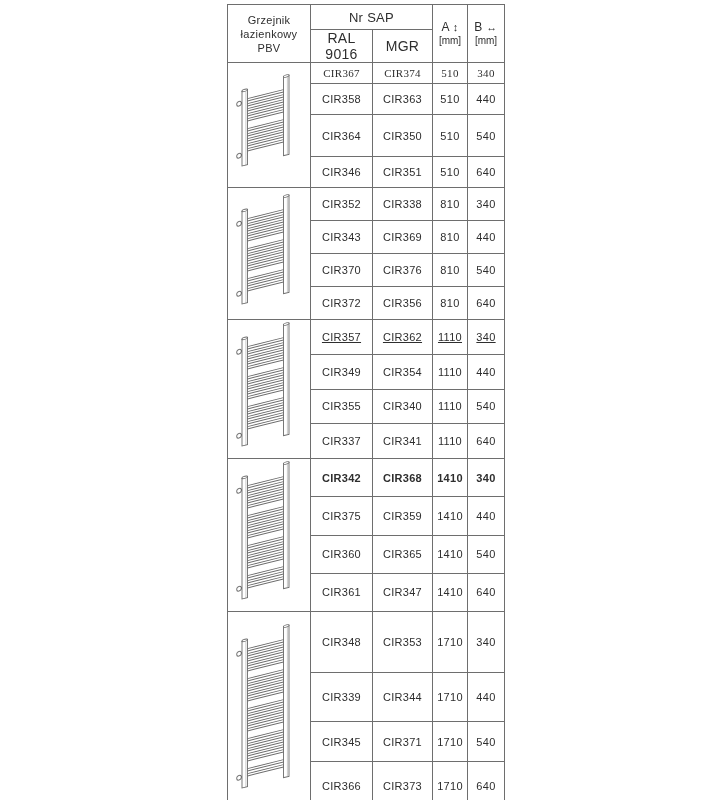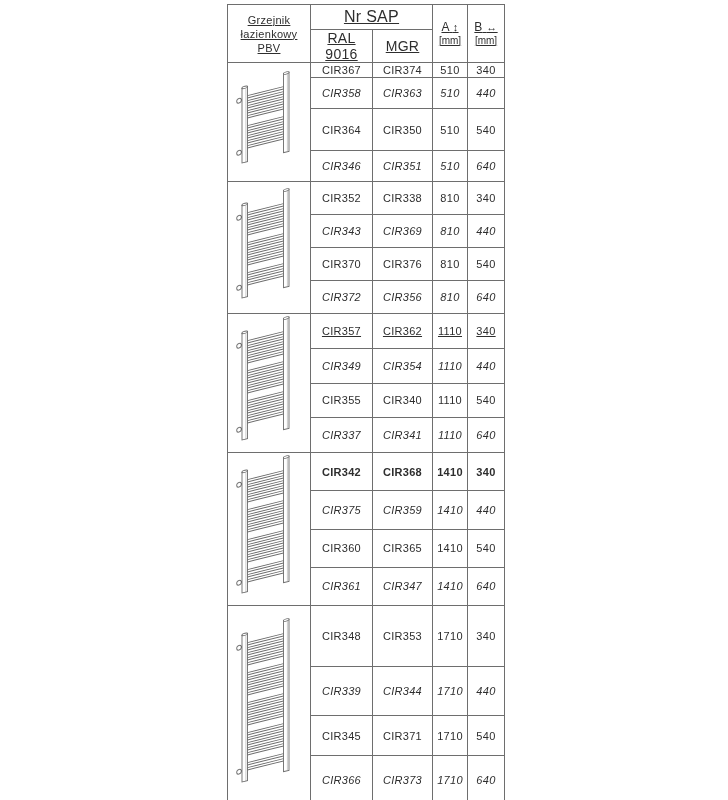--- a/index.html
+++ b/index.html
@@ -21,27 +21,27 @@
   table.spec th, table.spec td{
     border:1px solid #6e6e6e;
     text-align:center;
     vertical-align:middle;
     padding:0;
     background:#ffffff;
     letter-spacing:0.3px;
   }
   thead tr.h1{height:25px;}
   thead tr.h2{height:25px;}
-  th{font-weight:normal;text-decoration:underline;}
+  th{font-weight:normal;}
   th.product{font-size:11px;line-height:14px;}
-  th.nrsap{font-size:16px;}
+  th.nrsap{font-size:13px;}
   th.sub{font-size:14px;}
   th.dim{font-size:12px;line-height:13px;}
   th.dim .unit{font-size:10px;letter-spacing:0;}
-  td.alt{background:#e4e4e6;font-style:italic;}
+  td.alt{background:#e4e4e6;}
   td.img-cell{background:#ffffff;vertical-align:middle;}
   td.img-cell svg{display:block;margin:0 auto;}
   .arrow{font-size:11px;}
 </style>
 </head>
 <body>
 
 <div class="page">
   <table class="spec">
     <colgroup>
@@ -72,21 +72,21 @@
           </div>
           <div class="unit">[mm]</div>
         </th>
       </tr>
       <tr class="h2">
         <th class="sub">RAL 9016</th>
         <th class="sub">MGR</th>
       </tr>
     </thead>
     <tbody id="tbody">
-        <tr style="height: 15px;">
+        <tr style="height: 21px; font-family: Liberation Serif, serif;">
           <td rowspan="4" class="img-cell">
             <svg width="78" height="106" viewBox="0 -16 78 106">
               <g transform="skewY(-14)" stroke="#6a6a6a" stroke-width="0.9" fill="#ffffff">
                 <line x1="9.5" y1="18" x2="13" y2="18" stroke-width="2.2"></line>
                 <circle cx="9" cy="18" r="2.3"></circle>
                 <line x1="9.5" y1="70" x2="13" y2="70" stroke-width="2.2"></line>
                 <circle cx="9" cy="70" r="2.3"></circle>
                 <rect x="17" y="15" width="37" height="2.3" rx="0.5"></rect>
                 <rect x="17" y="20" width="37" height="2.3" rx="0.5"></rect>
                 <rect x="17" y="25" width="37" height="2.3" rx="0.5"></rect>

